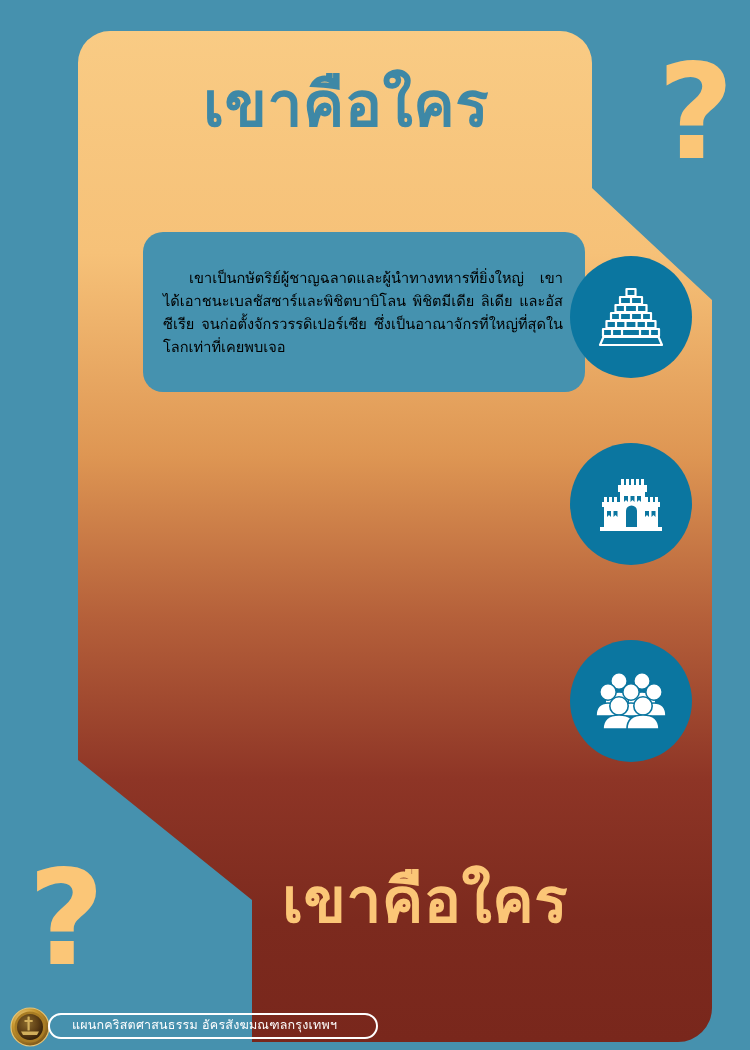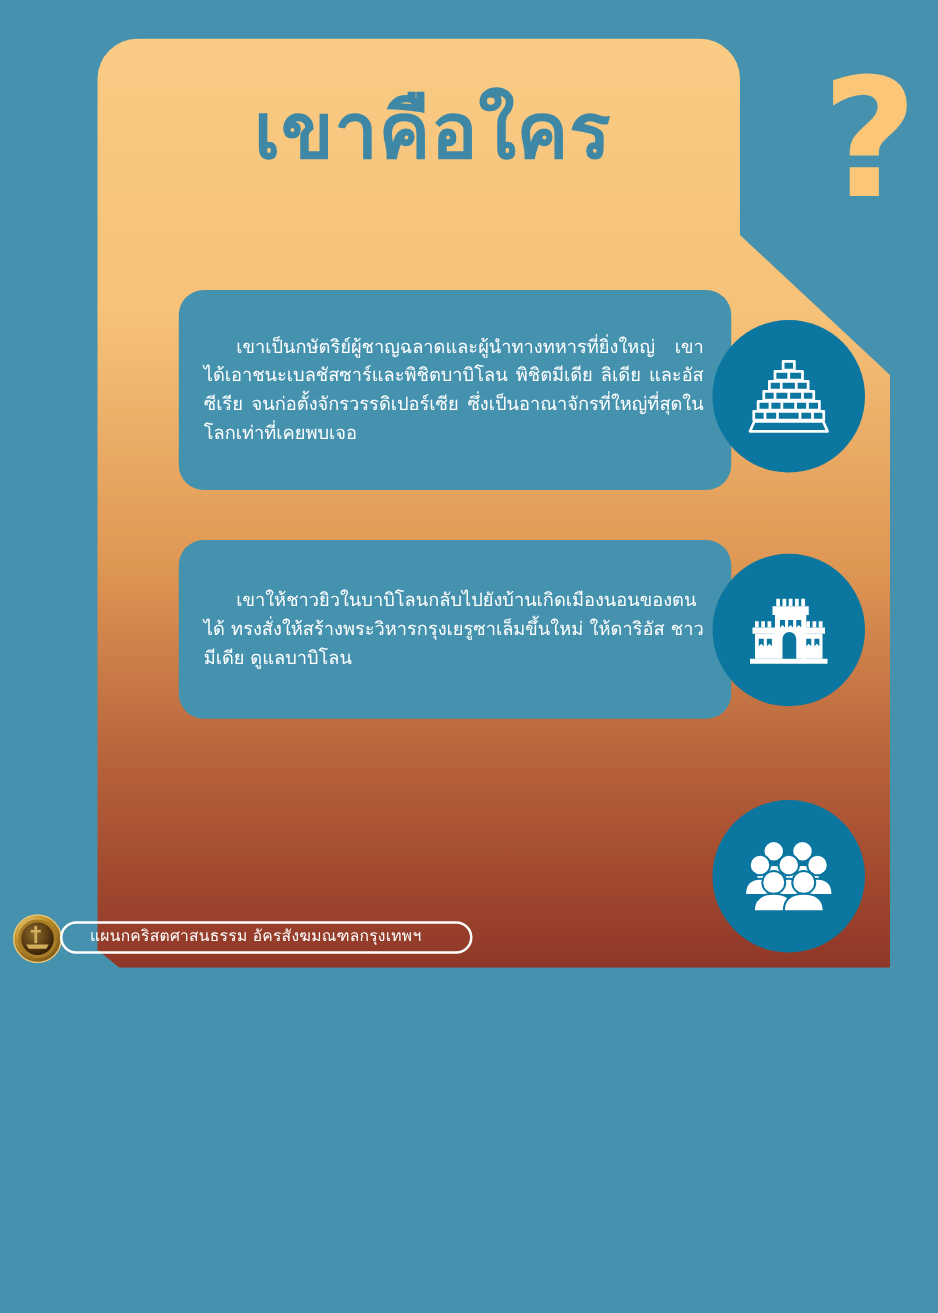--- a/index.html
+++ b/index.html
@@ -12,21 +12,21 @@
     overflow: hidden;
     background: #4691AE;
     font-family: "DejaVu Sans", "Liberation Sans", sans-serif;
     position: relative;
   }
 
   #poster {
     position: absolute;
     inset: 0;
     width: 750px;
-    height: 774px;
+    height: 1050px;
     background: #4691AE;
     overflow: hidden;
   }
 
   
   .panel-wrap {
     position: absolute;
     left: 0;
     top: 0;
     width: 750px;
@@ -94,21 +94,21 @@
     left: 143px;
     width: 442px;
     background: #4592AF;
     border-radius: 20px;
     box-sizing: border-box;
     padding: 16px 22px 16px 20px;
     display: flex;
     align-items: center;
   }
   .card-text {
-    color: #ffffff;
+    color: #000000;
     font-size: 14.6px;
     line-height: 1.58;
     text-align: justify;
     text-indent: 26px;
     width: 100%;
     word-break: break-word;
   }
   #card-1 { top: 232px;  height: 160px; }
   #card-2 { top: 432px;  height: 143px; }
   #card-3 { top: 620px;  height: 155px; }
@@ -220,23 +220,20 @@
         <rect x="9" y="49" width="56" height="7"></rect>
         <path d="M 6 65 L 9.5 57 L 64.5 57 L 68 65 Z"></path>
         <path d="M 37 17 L 37 24 M 31 25 L 31 32 M 43 25 L 43 32
                  M 26 33 L 26 40 M 37 33 L 37 40 M 48 33 L 48 40
                  M 22 41 L 22 48 M 31.5 41 L 31.5 48 M 42.5 41 L 42.5 48 M 52 41 L 52 48
                  M 18 49 L 18 56 M 28 49 L 28 56 M 46 49 L 46 56 M 56 49 L 56 56"></path>
       </g>
     </svg>
   </div>
 
-  <div class="card" id="card-2">
-    <div class="card-text">เขาให้ชาวยิวในบาบิโลนกลับไปยังบ้านเกิดเมืองนอนของตนได้ ทรงสั่งให้สร้างพระวิหารกรุงเยรูซาเล็มขึ้นใหม่ ให้ดาริอัส ชาวมีเดีย ดูแลบาบิโลน</div>
-  </div>
   <div class="icon-badge" id="badge-2">
     <svg width="74" height="74" viewBox="0 0 74 74" xmlns="http://www.w3.org/2000/svg">
       <g fill="#FFFFFF">
 
         <rect x="27" y="12" width="3" height="6"></rect>
         <rect x="32" y="12" width="3" height="6"></rect>
         <rect x="37" y="12" width="3" height="6"></rect>
         <rect x="42" y="12" width="3" height="6"></rect>
         <rect x="47" y="12" width="3" height="6"></rect>
         <rect x="24" y="18" width="29" height="7"></rect>

